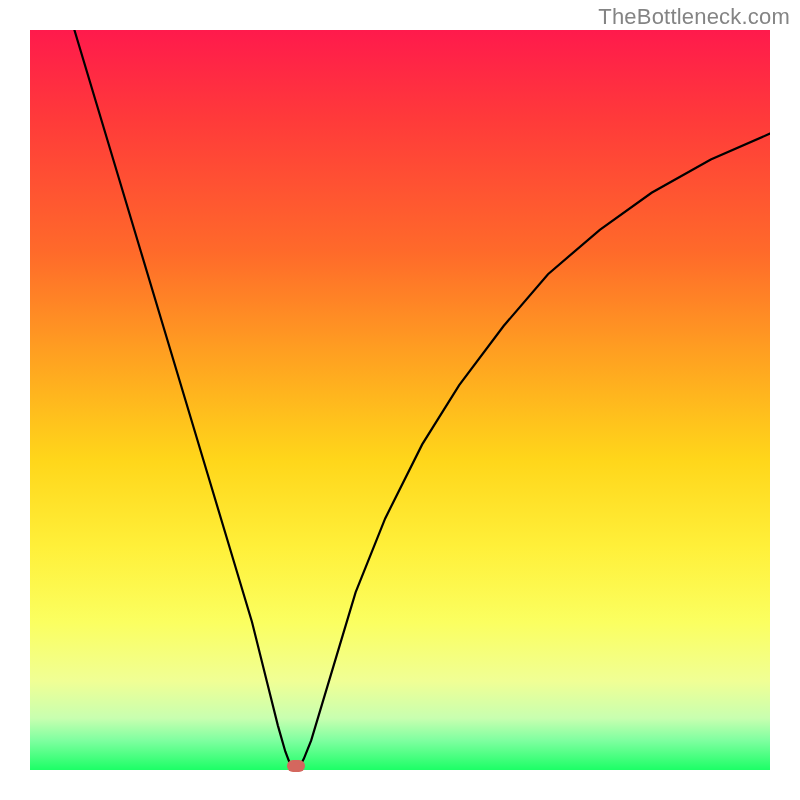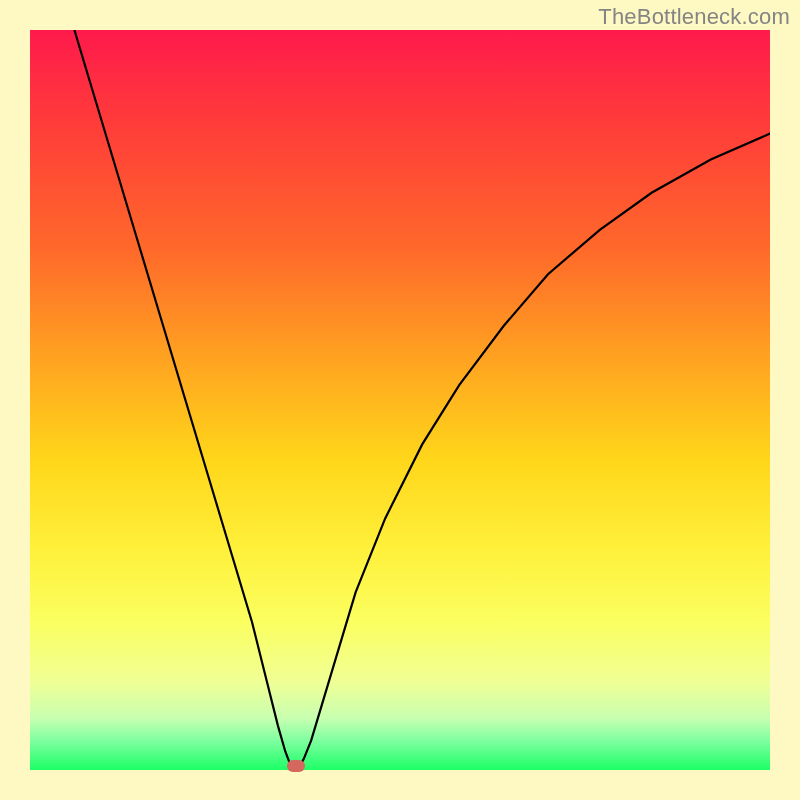--- a/index.html
+++ b/index.html
@@ -1,21 +1,21 @@
 <!DOCTYPE html>
 <html><head>
 <meta charset="utf-8">
 <style>
   * { margin: 0; padding: 0; box-sizing: border-box; }
   html, body { width: 800px; height: 800px; overflow: hidden; background: #000; }
   .frame {
     position: absolute;
     left: 0; top: 0;
     width: 800px; height: 800px;
-    background: #fef9c3;
+    background: #ffffff;
   }
   .plot {
     position: absolute;
     left: 30px; top: 30px;
     width: 740px; height: 740px;
     background: linear-gradient(
       to bottom,
       #ff1a4c 0%,
       #ff3a3a 12%,
       #ff6a2a 30%,

